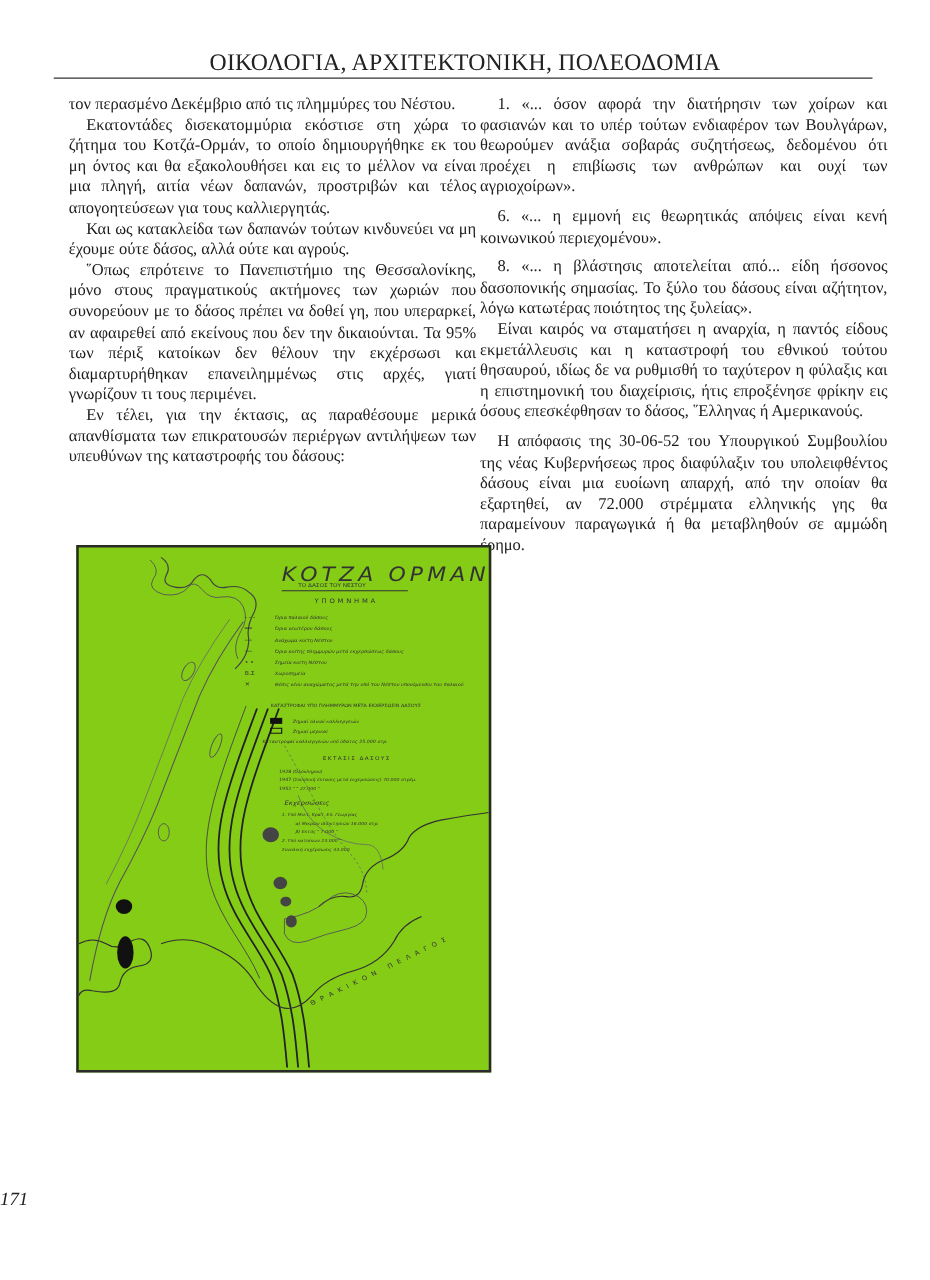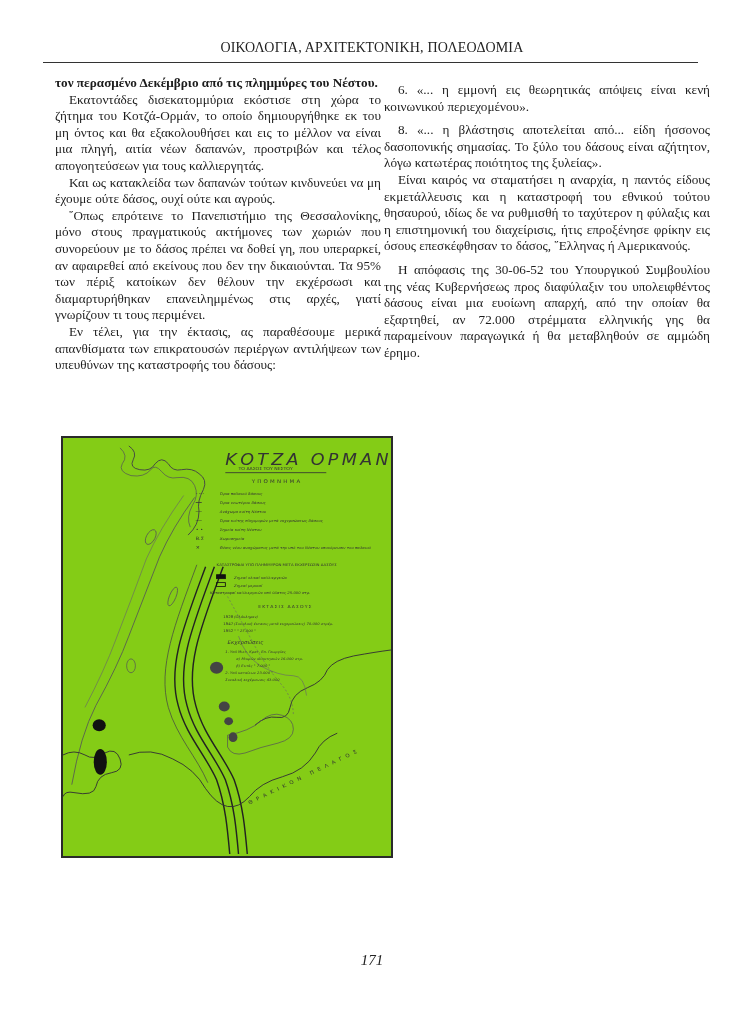--- a/index.html
+++ b/index.html
@@ -1,51 +1,52 @@
 <!DOCTYPE html>
 <html><head>
 <meta charset="utf-8">
 <style>
   html, body { margin: 0; padding: 0; background: #ffffff; }
   body { width: 744px; height: 1024px; position: relative; overflow: hidden;
          font-family: "DejaVu Serif", "Liberation Serif", serif; color: #1a1a1a; }
   .running-head { position: absolute; left: 40px; top: 40px; width: 664px; text-align: center;
-         font-family: "Liberation Serif", serif; font-size: 14px; letter-spacing: 0.2px; color: #222; }
+         font-family: "Liberation Serif", serif; font-size: 19px; letter-spacing: 0.2px; color: #222; }
   .head-rule { position: absolute; left: 43px; top: 62px; width: 655px; height: 0;
          border-top: 1.4px solid #333; }
   .col { position: absolute; top: 75px; width: 326px; font-family: "Liberation Serif", serif;
          font-size: 13.2px; line-height: 16.6px; text-align: justify; color: #1c1c1c; }
   .col-left { left: 55px; }
   .col-right { left: 384px; }
   .col p { margin: 0; text-indent: 14px; }
-  .col p.noindent { text-indent: 0; font-weight: bold; }
+  .col p.noindent { text-indent: 0; }
   .col p.gap { margin-top: 7px; }
   .col h3 { margin: 2px 0 0 0; font-size: 13.2px; font-weight: bold; line-height: 16.6px; }
   .figure { position: absolute; left: 61px; top: 436px; width: 332px; height: 422px;
          border: 2px solid #2a2a2a; box-sizing: border-box; background: #84cc16; }
   .figure svg { position: absolute; left: 0; top: 0; width: 100%; height: 100%; }
   .map-label { font-family: "DejaVu Sans", sans-serif; fill: #333; }
-  .folio { position: absolute; left: 0; width: 744px; top: 952px; text-align: center;
+  .folio { position: absolute; left: 0; width: 744px; top: 952px; text-align: left;
          font-family: "Liberation Serif", serif; font-style: italic; font-size: 15px; color: #222; }
 </style>
 </head>
 <body>
 
 <div class="running-head">ΟΙΚΟΛΟΓΙΑ, ΑΡΧΙΤΕΚΤΟΝΙΚΗ, ΠΟΛΕΟΔΟΜΙΑ</div>
 <div class="head-rule"></div>
 
 <div class="col col-left">
   <p class="noindent">τον περασμένο Δεκέμβριο από τις πλημμύρες του Νέστου.</p>
   <p>Εκατοντάδες δισεκατομμύρια εκόστισε στη χώρα το ζήτημα του Κοτζά-Ορμάν, το οποίο δημιουργήθηκε εκ του μη όντος και θα εξακολουθήσει και εις το μέλλον να είναι μια πληγή, αιτία νέων δαπανών, προστριβών και τέλος απογοητεύσεων για τους καλλιεργητάς.</p>
-  <p>Και ως κατακλείδα των δαπανών τούτων κινδυνεύει να μη έχουμε ούτε δάσος, ουχί ούτε και αγρούς.</p>
+  <p>Και ως κατακλείδα των δαπανών τούτων κινδυνεύει να μη έχουμε ούτε δάσος, αλλά ούτε και αγρούς.</p>
   <p>῞Οπως επρότεινε το Πανεπιστήμιο της Θεσσαλονίκης, μόνο στους πραγματικούς ακτήμονες των χωριών που συνορεύουν με το δάσος πρέπει να δοθεί γη, που υπεραρκεί, αν αφαιρεθεί από εκείνους που δεν την δικαιούνται. Τα 95% των πέριξ κατοίκων δεν θέλουν την εκχέρσωσι και διαμαρτυρήθηκαν επανειλημμένως στις αρχές, γιατί γνωρίζουν τι τους περιμένει.</p>
   <p>Εν τέλει, για την έκτασις, ας παραθέσουμε μερικά απανθίσματα των επικρατουσών περιέργων αντιλήψεων των υπευθύνων της καταστροφής του δάσους:</p>
 </div>
 
 <div class="col col-right">
+  <p>1. «... όσον αφορά την διατήρησιν των χοίρων και φασιανών και το υπέρ τούτων ενδιαφέρον των Βουλγάρων, θεωρούμεν ανάξια σοβαράς συζητήσεως, δεδομένου ότι προέχει η επιβίωσις των ανθρώπων και ουχί των αγριοχοίρων».</p>
   <p class="gap">6. «... η εμμονή εις θεωρητικάς απόψεις είναι κενή κοινωνικού περιεχομένου».</p>
   <p class="gap">8. «... η βλάστησις αποτελείται από... είδη ήσσονος δασοπονικής σημασίας. Το ξύλο του δάσους είναι αζήτητον, λόγω κατωτέρας ποιότητος της ξυλείας».</p>
   <p>Είναι καιρός να σταματήσει η αναρχία, η παντός είδους εκμετάλλευσις και η καταστροφή του εθνικού τούτου θησαυρού, ιδίως δε να ρυθμισθή το ταχύτερον η φύλαξις και η επιστημονική του διαχείρισις, ήτις επροξένησε φρίκην εις όσους επεσκέφθησαν το δάσος, ῞Ελληνας ή Αμερικανούς.</p>
   <p class="gap">Η απόφασις της 30-06-52 του Υπουργικού Συμβουλίου της νέας Κυβερνήσεως προς διαφύλαξιν του υπολειφθέντος δάσους είναι μια ευοίωνη απαρχή, από την οποίαν θα εξαρτηθεί, αν 72.000 στρέμματα ελληνικής γης θα παραμείνουν παραγωγικά ή θα μεταβληθούν σε αμμώδη έρημο.</p>
 </div>
 
 <div class="figure">
   <svg viewBox="0 0 299 422" preserveAspectRatio="none">
 
     <path d="M60 8 q8 6 4 14 q-4 8 6 10 q10 2 14 -6 q6 -8 12 0 q4 8 12 6 q10 -2 16 4 q8 6 4 16 q-6 12 -4 22 q0 14 -10 24" fill="none" stroke="#444" stroke-width="0.9"></path>

